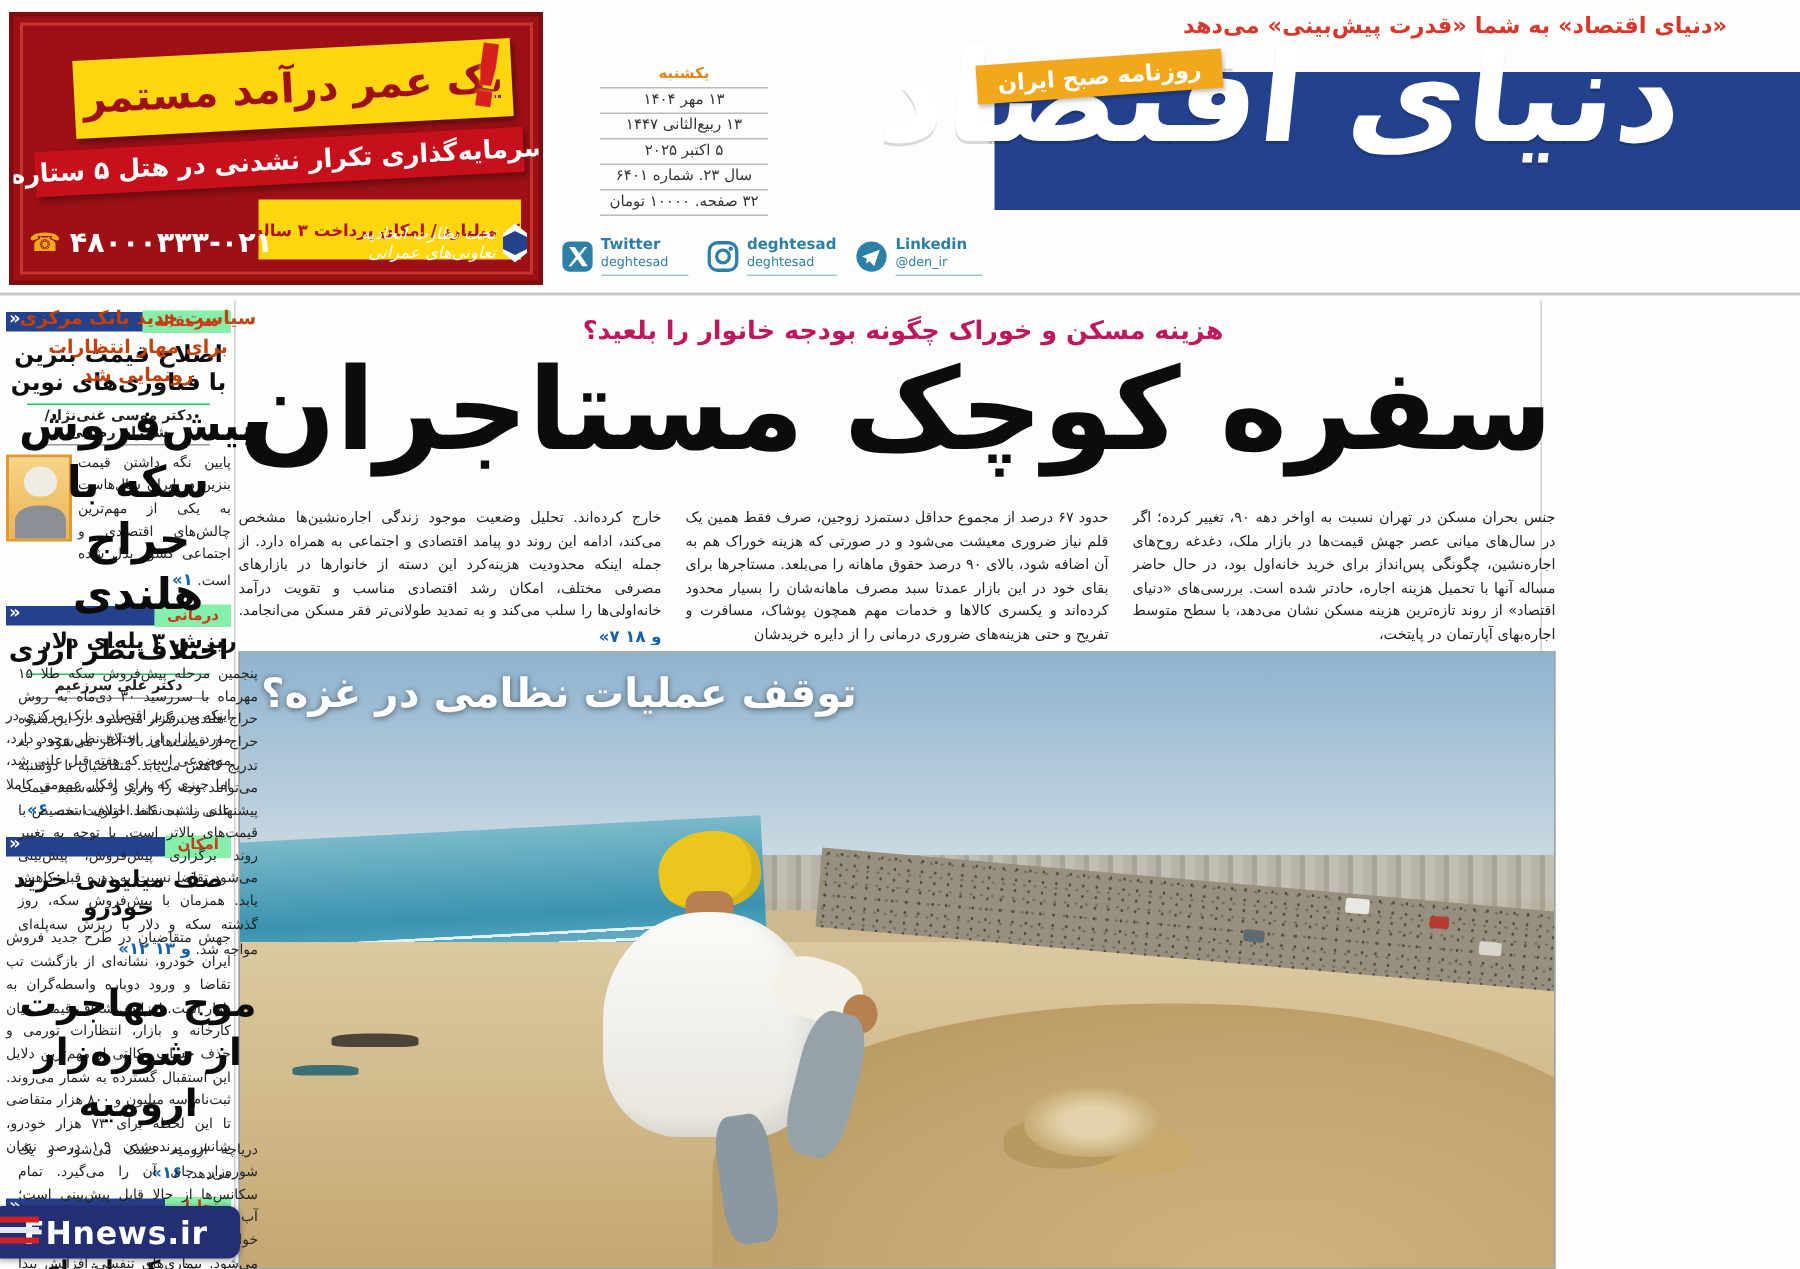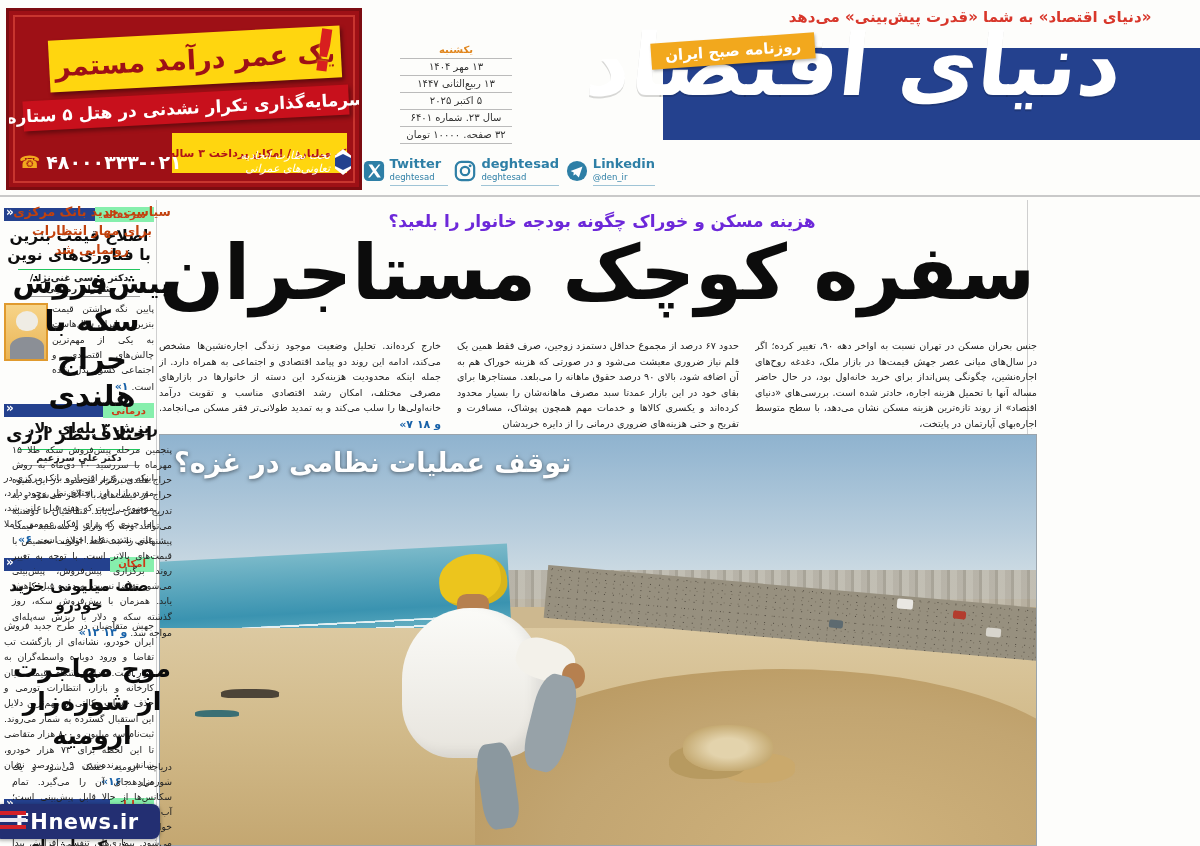--- a/index.html
+++ b/index.html
@@ -15,21 +15,21 @@
   .website { position:absolute; top:166px; left:8px; width:190px; color:#e0362a; font-weight:bold; font-size:13.5px; direction:ltr; text-align:right; letter-spacing:.2px; }
 
   .datebox { position:absolute; top:42px; right:688px; width:112px; font-size:10px; color:#333; }
   .datebox .row { border-bottom:1px solid #bbb; padding:2px 0 3px; text-align:center; white-space:nowrap; }
   .datebox .row:first-child { color:#e0851c; font-weight:bold; border-bottom:1px solid #bbb; }
 
   .social { position:absolute; top:150px; right:545px; width:490px; height:42px; display:flex; flex-direction:row-reverse; justify-content:space-between; direction:ltr; }
   .soc { display:flex; align-items:center; gap:5px; color:#2e7fa6; }
   .soc .ic { width:22px; height:22px; flex:0 0 22px; }
   .soc .t { font-size:8.5px; line-height:1.25; border-bottom:1px solid #9fc4d6; padding-bottom:2px; min-width:58px; }
-  .soc .t b { display:block; font-size:13px; }
+  .soc .t b { display:block; font-size:10px; }
 
   .header-rule { position:absolute; top:195px; left:0; right:0; height:2px; background:#c9c9c9; }
 
   
   .ad { position:absolute; top:8px; right:838px; left:6px; height:182px; background:#9e1016; border:3px solid #7c0c11; overflow:hidden; }
   .ad-inner { position:absolute; inset:4px; border:2px solid #c8352f; }
   .ad-banner { position:absolute; top:22px; right:18px; left:40px; height:52px; background:#ffd60f; transform:rotate(-3deg); box-shadow:2px 3px 4px rgba(0,0,0,.4); display:flex; align-items:center; justify-content:center; }
   .ad-banner span { color:#9e1016; font-weight:bold; font-size:27px; white-space:nowrap; }
   .ad-excl { position:absolute; top:6px; right:22px; color:#d81f1f; font-size:58px; font-weight:bold; text-shadow:0 0 3px #ffd60f,2px 2px 0 #ffd60f; transform:rotate(8deg); z-index:3; }
   .ad-line2 { position:absolute; top:82px; right:10px; left:14px; height:30px; transform:rotate(-3deg); display:flex; align-items:center; justify-content:center; background:#c8101c; box-shadow:2px 3px 4px rgba(0,0,0,.35); }
@@ -40,21 +40,21 @@
   .ad-union { display:flex; align-items:center; gap:5px; color:#fff; font-size:11px; font-style:italic;margin-left:42px; }
   .hexlogo { width:26px; height:26px; background:#fff; clip-path:polygon(50% 0,100% 25%,100% 75%,50% 100%,0 75%,0 25%); display:flex; align-items:center; justify-content:center; }
   .hexlogo i { width:16px; height:16px; background:#24418e; clip-path:polygon(50% 0,100% 25%,100% 75%,50% 100%,0 75%,0 25%); }
   .ad-phone { display:flex; align-items:center; gap:6px; color:#fff; font-weight:bold; font-size:19px; direction:ltr; }
   .phone-ic { color:#f2a81d; font-size:17px; transform:scaleX(-1); }
 
   
   .vdiv { position:absolute; top:200px; bottom:0; width:1px; background:#cfcfcf; }
 
   
-  .lead-kicker { position:absolute; top:211px; right:330px; left:334px; text-align:center; font-weight:bold; font-size:17px; color:#6d28d9; }
+  .lead-kicker { position:absolute; top:211px; right:330px; left:334px; text-align:center; font-weight:bold; font-size:17px; color:#be185d; }
   .lead-headline { position:absolute; top:228px; right:165px; left:165px; text-align:center; font-weight:bold; font-size:76px; color:#0c0c0c; letter-spacing:-2px; white-space:nowrap; }
   .lead-cols { position:absolute; top:338px; right:163px; width:878px; height:92px; display:flex; gap:16px; }
   .lead-col { flex:1; font-size:9.6px; line-height:1.62; text-align:justify; color:#222; overflow:hidden; }
   .pref { color:#1761a8; font-weight:bold; direction:ltr; unicode-bidi:embed; font-size:11px; }
 
   
   .photo { position:absolute; top:434px; right:163px; width:878px; height:412px; border:1px solid #9aa4ac; background:#cdb88f; overflow:hidden; }
   .ph-sky { position:absolute; top:0; left:0; right:0; height:40%; background:linear-gradient(180deg,#8fb3cf 0%,#b9cedd 60%,#d8e2e6 100%); }
   .ph-city { position:absolute; top:33%; left:38%; right:0; height:9%; background:repeating-linear-gradient(90deg,#b5afa2 0 6px,#a49e90 6px 9px,#c0bbae 9px 16px); opacity:.9; }
   .ph-sea { position:absolute; top:29%; left:-6%; width:46%; height:26%; background:linear-gradient(180deg,#7ab9c9 0%,#3a93b0 55%,#7fc3cf 100%); transform:rotate(-3deg); }

